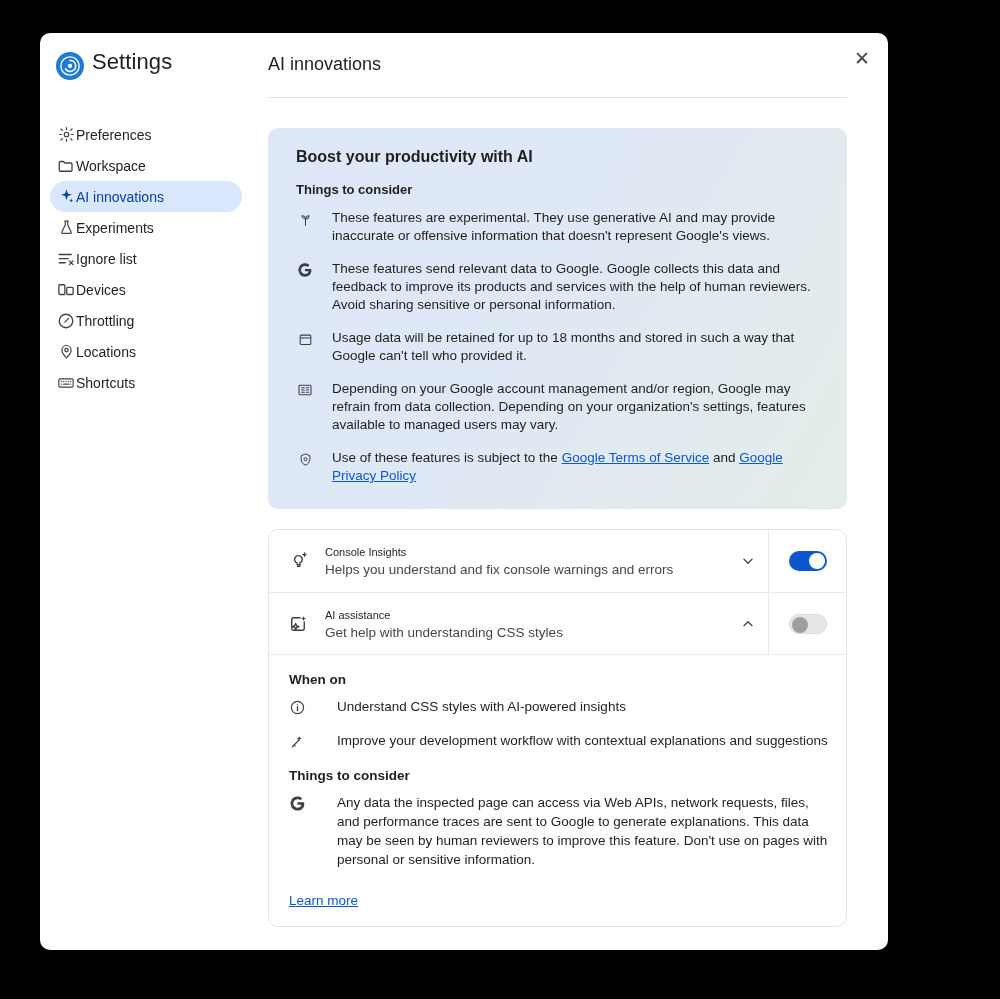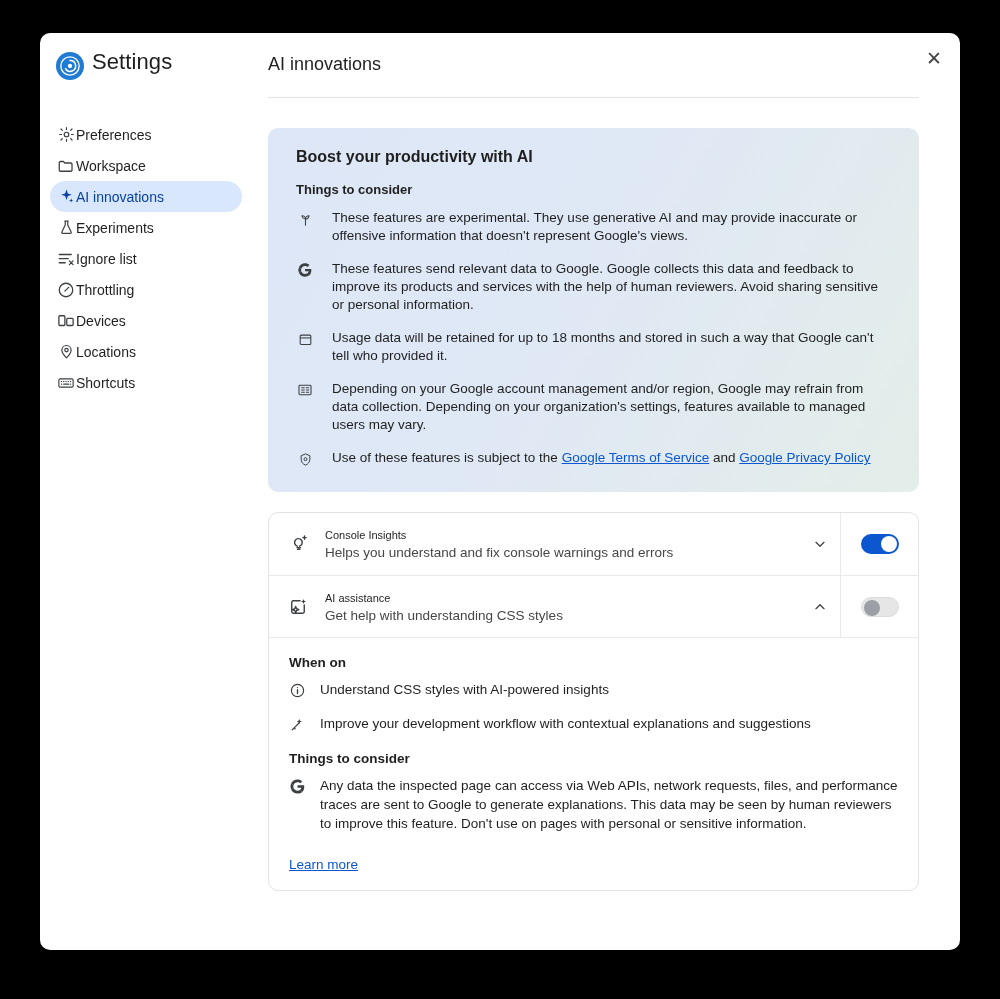--- a/index.html
+++ b/index.html
@@ -6,21 +6,21 @@
   html, body {
     margin: 0; padding: 0;
     width: 1000px; height: 999px;
     background: #000;
     font-family: "Liberation Sans", sans-serif;
     -webkit-font-smoothing: antialiased;
   }
   .dialog {
     position: absolute;
     left: 40px; top: 33px;
-    width: 920px; height: 917px;
+    width: 848px; height: 917px;
     background: #ffffff;
     border-radius: 10px;
     overflow: hidden;
   }
   
   .hdr {
     position: relative;
     height: 65px;
   }
   .logo {
@@ -154,21 +154,21 @@
   .toggle.off .knob { left: 2px; background: #9aa0a6; }
   .expand-body {
     padding: 0 18px 14px 18px;
     border-top: 1px solid #e8eaed;
     margin-top: -1px;
   }
   .sec-title {
     font-size: 13.5px; font-weight: 700; color: #1f1f1f;
     margin: 17px 0 10px 2px;
   }
-  .sub-bullet { display: flex; gap: 13px; margin-bottom: 14px; }
+  .sub-bullet { display: flex; gap: 30px; margin-bottom: 14px; }
   .sub-ico {
     flex: 0 0 20px; width: 20px; height: 20px; margin-top: 0;
     display: flex; align-items: center; justify-content: center;
     color: #3c4043;
   }
   .sub-txt { font-size: 13.5px; line-height: 19px; color: #1f1f1f; }
   .learn {
     display: inline-block;
     font-size: 13.5px; color: #0b57d0; text-decoration: underline;
     margin: 10px 0 4px 2px; cursor: pointer;
@@ -239,36 +239,36 @@
         <svg width="18" height="18" viewBox="0 0 24 24" fill="none" stroke="#3c4043" stroke-width="1.7" stroke-linecap="round">
           <path d="M3 6h16M3 11.5h12M3 17h8"></path>
           <path d="M16.5 14.5l5 5M21.5 14.5l-5 5"></path>
         </svg>
       </span>
       <span class="nav-label">Ignore list</span>
     </div>
 
     <div class="nav-item">
       <span class="nav-ico">
+        <svg width="18" height="18" viewBox="0 0 24 24" fill="none" stroke="#3c4043" stroke-width="1.7" stroke-linejoin="round">
+          <rect x="2.5" y="5" width="8" height="13" rx="1.2"></rect>
+          <rect x="13" y="8.5" width="8.5" height="9.5" rx="1.2"></rect>
+        </svg>
+      </span>
+      <span class="nav-label">Devices</span>
+    </div>
+
+    <div class="nav-item">
+      <span class="nav-ico">
         <svg width="18" height="18" viewBox="0 0 24 24" fill="none" stroke="#3c4043" stroke-width="1.7">
           <circle cx="12" cy="12" r="9"></circle>
           <path d="M15.5 8.5L10.5 13.5" stroke-linecap="round"></path>
         </svg>
       </span>
       <span class="nav-label">Throttling</span>
-    </div>
-
-    <div class="nav-item">
-      <span class="nav-ico">
-        <svg width="18" height="18" viewBox="0 0 24 24" fill="none" stroke="#3c4043" stroke-width="1.7" stroke-linejoin="round">
-          <rect x="2.5" y="5" width="8" height="13" rx="1.2"></rect>
-          <rect x="13" y="8.5" width="8.5" height="9.5" rx="1.2"></rect>
-        </svg>
-      </span>
-      <span class="nav-label">Devices</span>
     </div>
 
     <div class="nav-item">
       <span class="nav-ico">
         <svg width="17" height="17" viewBox="0 0 24 24" fill="none" stroke="#3c4043" stroke-width="1.7" stroke-linejoin="round">
           <path d="M12 21s6.5-6.1 6.5-11A6.5 6.5 0 0 0 5.5 10c0 4.9 6.5 11 6.5 11z"></path>
           <circle cx="12" cy="10" r="2.4"></circle>
         </svg>
       </span>
       <span class="nav-label">Locations</span>

